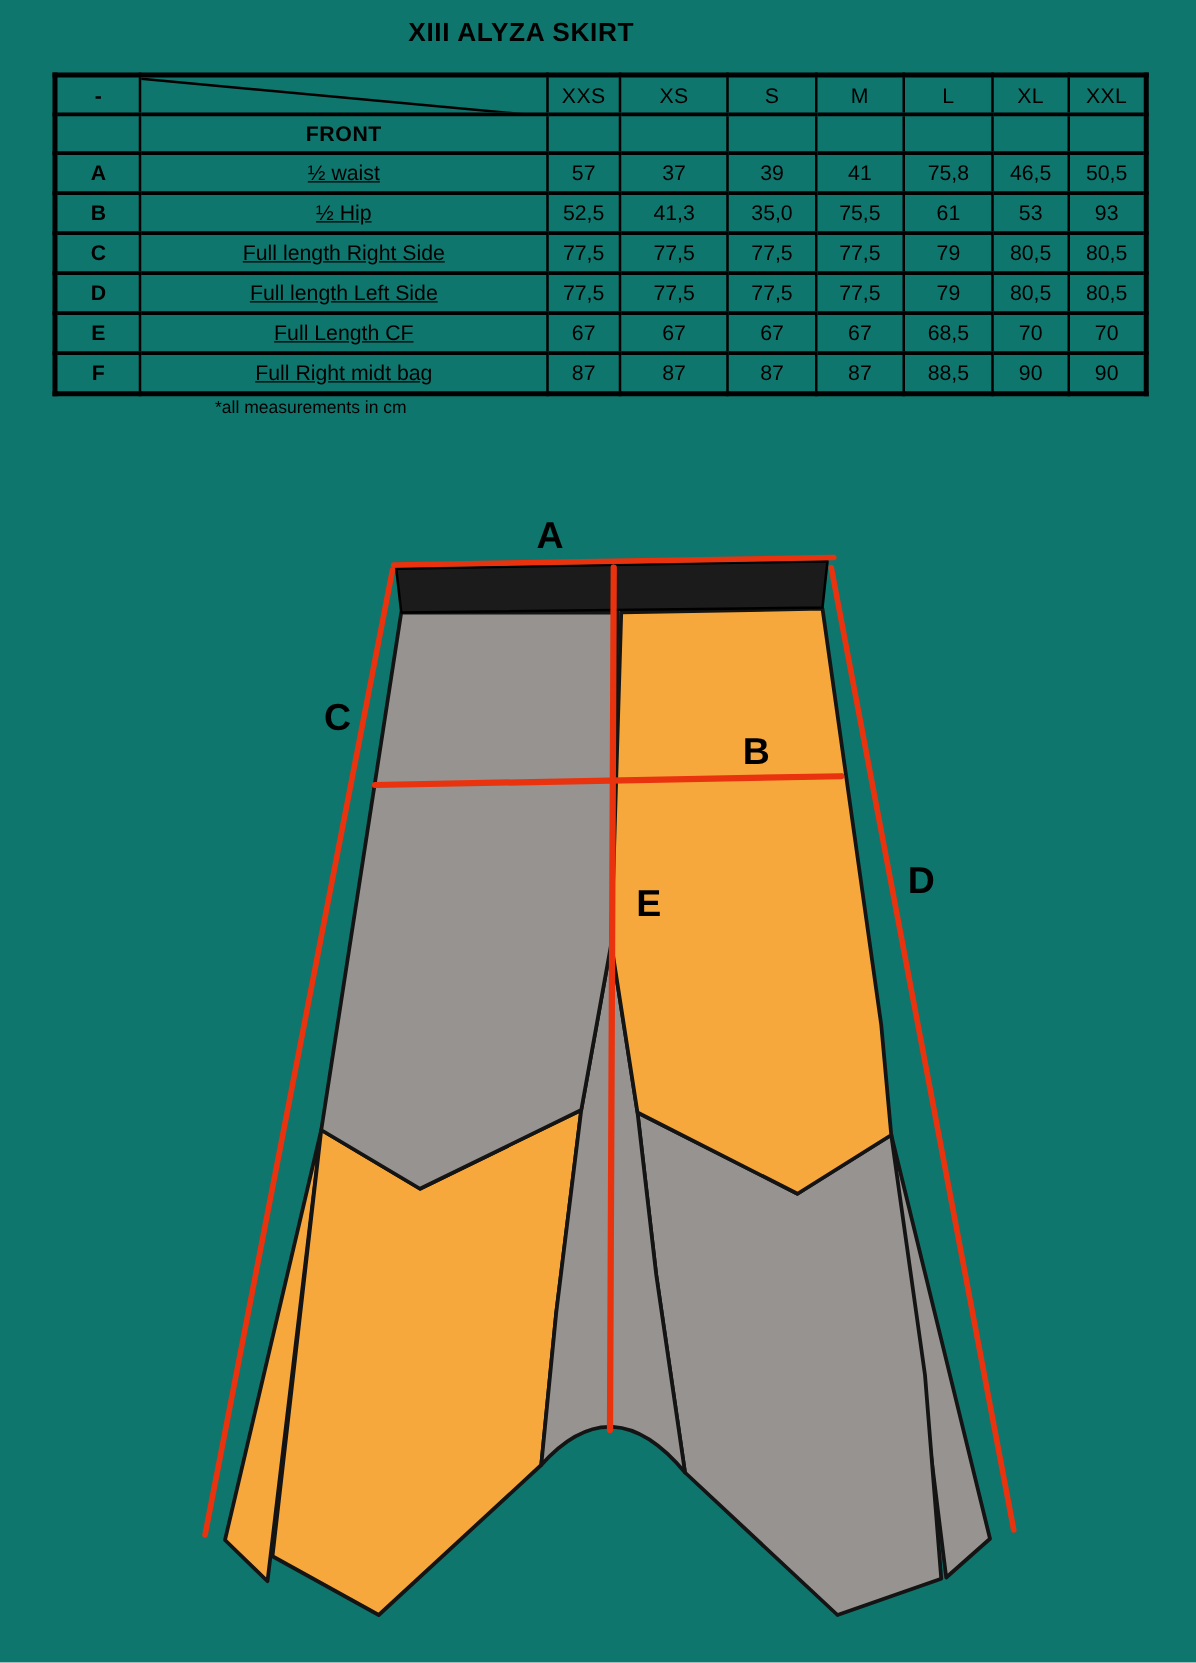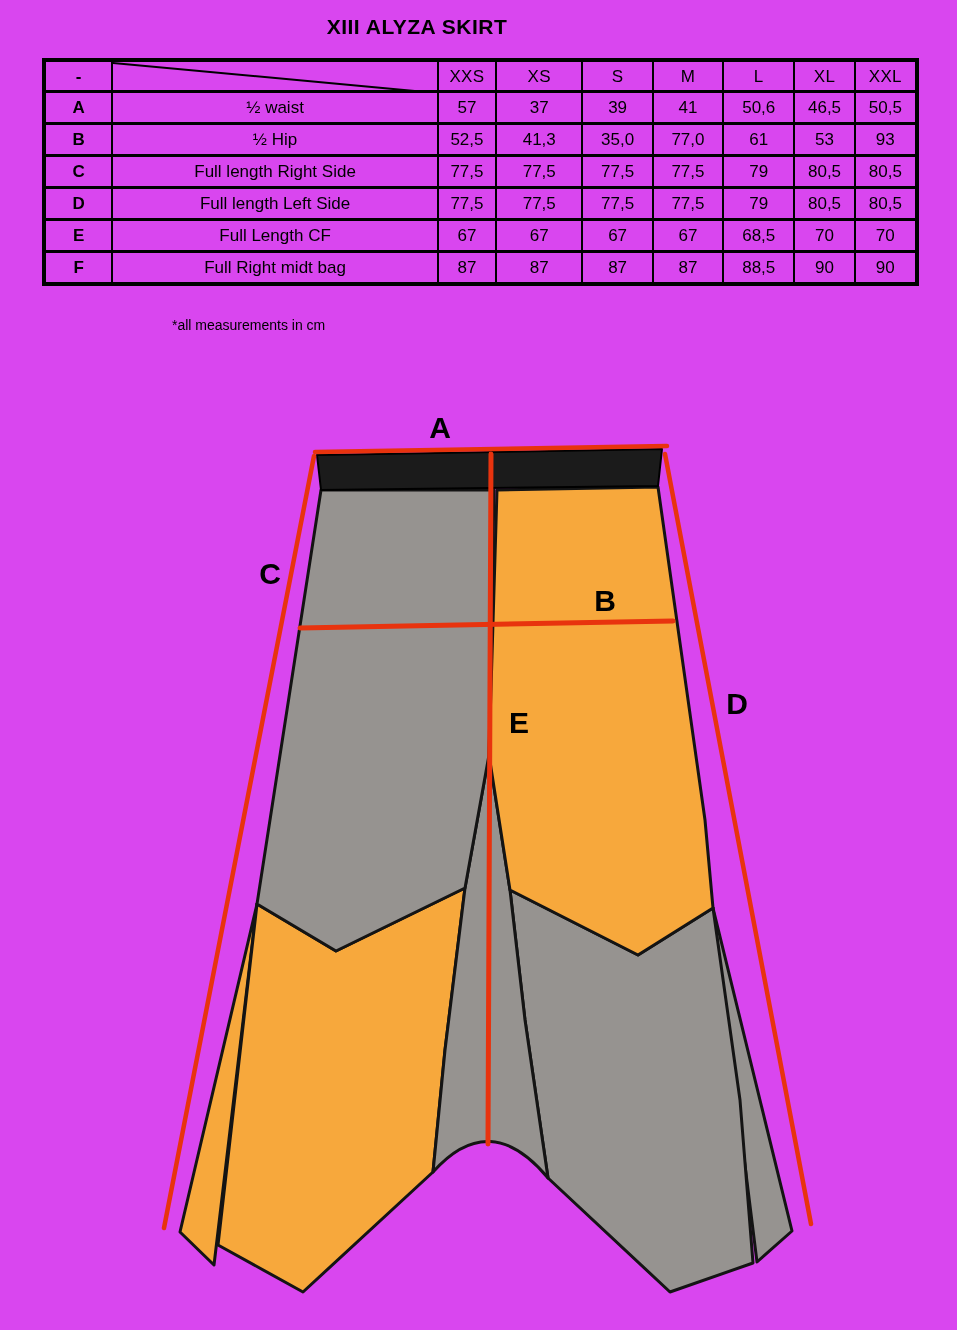--- a/index.html
+++ b/index.html
@@ -1,17 +1,17 @@
 <!DOCTYPE html>
 <html><head>
 <meta charset="utf-8">
 <style>
   html,body{margin:0;padding:0;background:#ffffff;}
   .page{
-    position:relative;width:957px;height:1330px;background:#d946ef;
+    position:relative;width:957px;height:1330px;background:#0f766e;
     font-family:"Liberation Sans", sans-serif;color:#000;overflow:hidden;
   }
   .title{
     position:absolute;top:15px;left:417px;transform:translateX(-50%);
     margin:0;font-size:21px;font-weight:bold;white-space:nowrap;letter-spacing:.5px;
   }
   table.size-table{
     position:absolute;left:42px;top:58px;width:877px;
     border-collapse:collapse;table-layout:fixed;border:4px solid #000;
   }
@@ -20,21 +20,21 @@
     text-align:center;vertical-align:middle;padding:0;overflow:hidden;
     font-size:17px;line-height:1;
   }
   tr.hdr-row td{height:28px;}
   tr.front-row td{height:28px;}
   tr.data-row td{height:29px;}
   .c-dash{font-weight:bold;font-size:20px;}
   .size-h{font-weight:normal;font-size:17px;letter-spacing:.3px;}
   .front-cell{font-weight:bold;font-size:23px;letter-spacing:.5px;}
   .rk{font-weight:bold;font-size:20px;}
-  .rl{font-size:16px;}
+  .rl{font-size:16px;text-decoration:underline;}
   .diag-cell{position:relative;}
   .diag-line{
     position:absolute;top:0;left:0;width:324px;height:0;
     border-top:2px solid #000;transform-origin:0 0;transform:rotate(5.3deg);
   }
   .footnote{position:absolute;left:172px;top:317px;font-size:14px;}
   svg.diagram{position:absolute;left:0;top:380px;display:block;}
   .m-label{font-family:"Liberation Sans",sans-serif;font-weight:bold;font-size:30px;fill:#000;}
 </style>
 </head>
@@ -63,39 +63,50 @@
           <div class="diag-line"></div>
         </td>
         <td class="size-h">XXS</td>
         <td class="size-h">XS</td>
         <td class="size-h">S</td>
         <td class="size-h">M</td>
         <td class="size-h">L</td>
         <td class="size-h">XL</td>
         <td class="size-h">XXL</td>
       </tr>
+      <tr class="front-row">
+        <td></td>
+        <td class="front-cell">FRONT</td>
+        <td></td>
+          <td></td>
+        <td></td>
+          <td></td>
+        <td></td>
+          <td></td>
+        <td></td>
+      </tr>
 
       <tr class="data-row">
         <td class="rk">A</td>
         <td class="rl">½ waist</td>
         <td>57</td>
         <td>37</td>
         <td>39</td>
         <td>41</td>
-        <td>50,6</td>
+        <td>75,8</td>
         <td>46,5</td>
         <td>50,5</td>
       </tr>
       <tr class="data-row">
         <td class="rk">B</td>
         <td class="rl">½ Hip</td>
         <td>52,5</td>
         <td>41,3</td>
         <td>35,0</td>
-        <td>77,0</td>
+        <td>75,5</td>
         <td>61</td>
         <td>53</td>
         <td>93</td>
       </tr>
       <tr class="data-row">
         <td class="rk">C</td>
         <td class="rl">Full length Right Side</td>
         <td>77,5</td>
         <td>77,5</td>
         <td>77,5</td>

